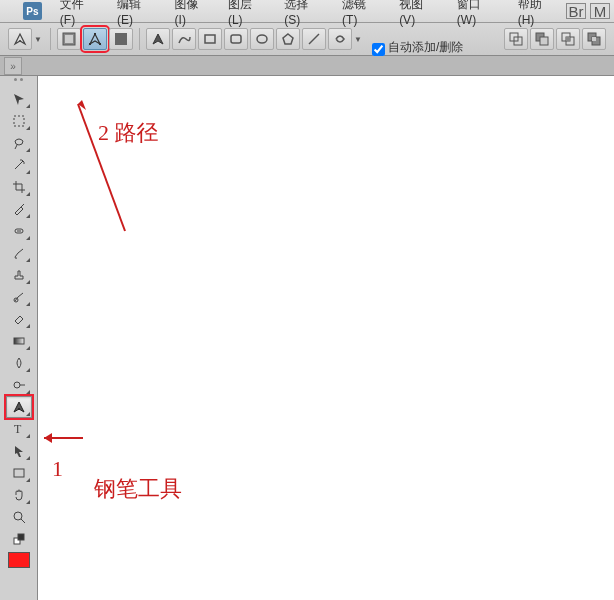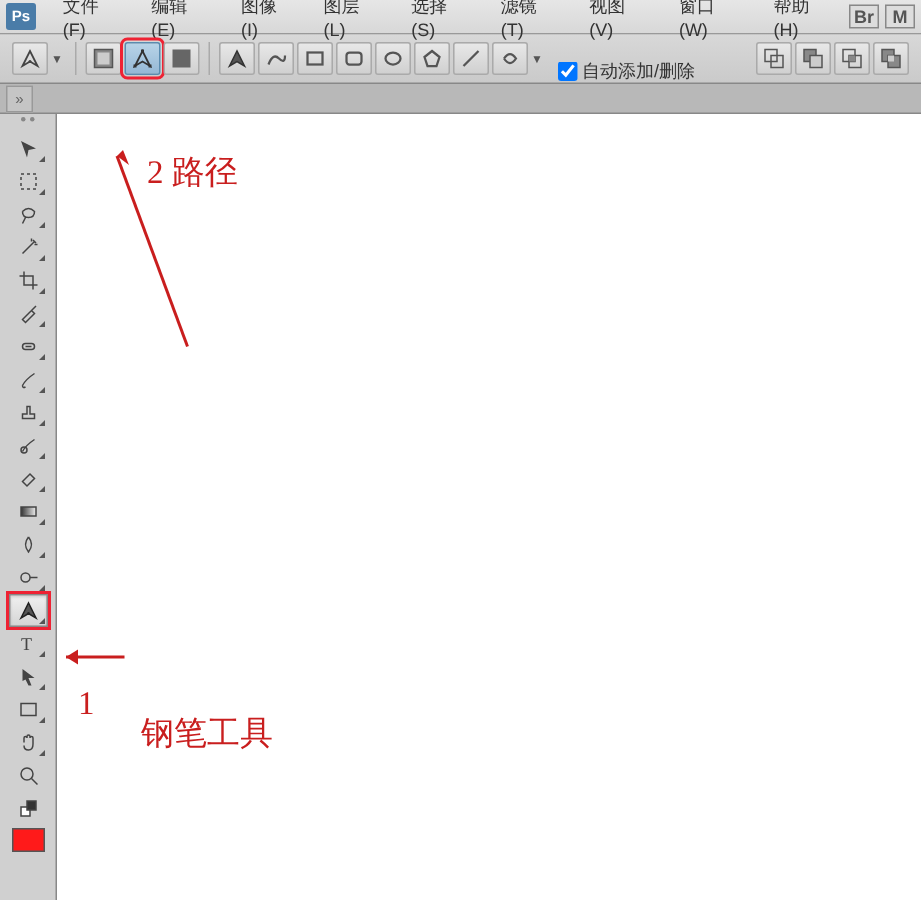--- a/index.html
+++ b/index.html
@@ -25,43 +25,43 @@
       height: 18px;
       background: #4a7ca8;
       color: #fff;
       font-size: 10px;
       font-weight: bold;
       display: flex;
       align-items: center;
       justify-content: center;
       border-radius: 2px;
       margin-right: 8px;
+      margin-left: 19px;
     }
     .menu-item {
       padding: 2px 10px;
       color: #333;
       cursor: pointer;
       font-size: 12px;
     }
     .right-icons {
       margin-left: auto;
       display: flex;
       gap: 4px;
     }
     .top-icon-box {
       width: 20px;
       height: 16px;
       border: 1px solid #888;
       background: #ddd;
       display: flex;
       align-items: center;
       justify-content: center;
-      font-size: 12px;
+      font-size: 15px;
       color: #555;
-      font-weight: bold;
     }
     .options-bar {
       height: 33px;
       background: linear-gradient(#d8d8d8, #cacaca);
       border-bottom: 1px solid #888;
       display: flex;
       align-items: center;
       padding: 0 8px;
       gap: 2px;
     }
@@ -91,21 +91,21 @@
       height: 22px;
       background: #aaa;
       margin: 0 4px;
     }
     .highlight-red {
       outline: 2px solid #e23;
       outline-offset: 1px;
     }
     .checkbox-wrap {
       display: flex;
-      align-items: center;
+      align-items: flex-end;
       gap: 3px;
       margin-left: 6px;
       font-size: 12px;
       color: #333;
       margin-top: 17px;
     }
     .checkbox-wrap input { width: 13px; height: 13px; }
     .tab-bar {
       height: 20px;
       background: #b8b8b8;
@@ -499,21 +499,21 @@
         <svg width="16" height="16">
           <rect x="3" y="7" width="6" height="6" fill="#fff" stroke="#444"></rect>
           <rect x="7" y="3" width="6" height="6" fill="#333" stroke="#444"></rect>
         </svg>
       </div>
     <div class="color-swatch" style="background:#ff1a1a;border:1px solid #555"></div>
   </div>
 
   <div class="canvas">
 
-    <div class="annotation" style="left:60px;top:24px">2 路径</div>
+    <div class="annotation" style="left:60px;top:42px">2 路径</div>
     <svg style="position:absolute;left:32px;top:20px" width="60" height="140">
       <line x1="55" y1="135" x2="8" y2="8" stroke="#c91e1e" stroke-width="2"></line>
       <polygon points="8,8 16,14 12,4" fill="#c91e1e"></polygon>
     </svg>
 
     <div class="annotation" style="left:14px;top:380px">1</div>
     <div class="annotation" style="left:56px;top:398px">钢笔工具</div>
     <svg style="position:absolute;left:0px;top:352px" width="50" height="20">
       <line x1="45" y1="10" x2="6" y2="10" stroke="#c91e1e" stroke-width="2"></line>
       <polygon points="6,10 14,5 14,15" fill="#c91e1e"></polygon>

